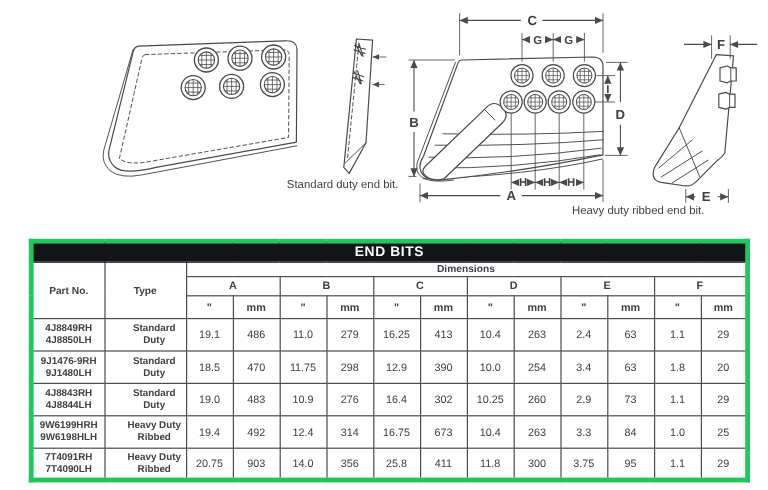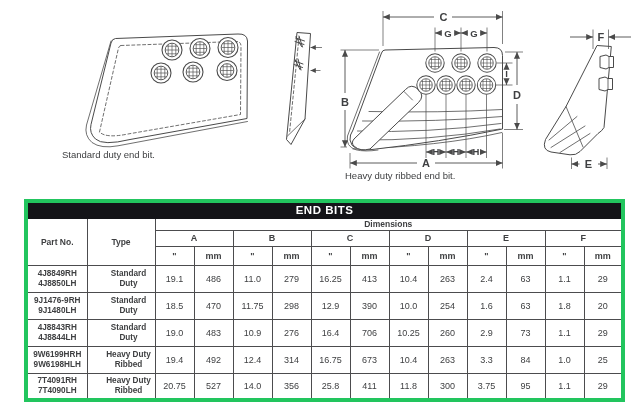--- a/index.html
+++ b/index.html
@@ -9,24 +9,24 @@
   svg.diagrams{position:absolute;left:0;top:0;}
   .ln{fill:none;stroke:var(--line,#4a4a4a);stroke-width:1;stroke-linejoin:round;stroke-linecap:round;}
   .lnf{fill:#fff;stroke:var(--line,#4a4a4a);stroke-width:1;stroke-linejoin:round;}
   .thin{stroke-width:.8;}
   .dash{stroke-dasharray:3 2.4;stroke-width:.8;}
   .ext{fill:none;stroke:var(--line,#4a4a4a);stroke-width:.7;}
   .dl{fill:none;stroke:var(--line,#4a4a4a);stroke-width:.9;}
   text.dim{fill:var(--text,#3c3c3e);font-family:"Liberation Sans",sans-serif;
     font-size:11px;font-weight:600;text-anchor:middle;}
   text.dims{font-size:9.5px;}
-  .caption{position:absolute;text-align:left;font-size:9.5px;line-height:12.5px;
+  .caption{position:absolute;text-align:right;font-size:9.5px;line-height:12.5px;
     color:var(--text,#3f4042);}
   .caption-std{left:62px;top:149px;width:270px;}
-  .caption-heavy{left:345px;top:170px;width:225px;}
+  .caption-heavy{left:362px;top:170px;width:225px;}
   table.endbits{position:absolute;left:24px;top:199px;width:597px;border-collapse:collapse;
     table-layout:fixed;border:4px solid #22c55e;color:var(--text,#3f4042);}
   .endbits th,.endbits td{border:1px solid var(--border,#4c4c4e);text-align:center;
     vertical-align:middle;padding:0 1px;}
   .title-row th{background:var(--header-bg,#141418);color:#fff;font-size:11.5px;
     font-weight:bold;letter-spacing:.5px;height:17px;border-color:var(--header-bg,#141418);}
   .dimensions-row th{font-size:8.5px;font-weight:bold;height:12px;}
   .letter-row th{font-size:9px;font-weight:bold;height:16px;}
   .unit-row th{font-size:9px;font-weight:bold;height:19px;}
   .head-col{font-size:8.6px;font-weight:bold;}
@@ -271,34 +271,34 @@
         <td class="part"><span>9J1476-9RH</span><br><span>9J1480LH</span></td>
         <td class="type">Standard Duty</td>
         <td class="val">18.5</td>
         <td class="val">470</td>
         <td class="val">11.75</td>
         <td class="val">298</td>
         <td class="val">12.9</td>
         <td class="val">390</td>
         <td class="val">10.0</td>
         <td class="val">254</td>
-        <td class="val">1.6</td>
+        <td class="val">3.4</td>
         <td class="val">63</td>
         <td class="val">1.8</td>
         <td class="val">20</td>
       </tr>
       <tr class="data">
         <td class="part"><span>4J8843RH</span><br><span>4J8844LH</span></td>
         <td class="type">Standard Duty</td>
         <td class="val">19.0</td>
         <td class="val">483</td>
         <td class="val">10.9</td>
         <td class="val">276</td>
         <td class="val">16.4</td>
-        <td class="val">706</td>
+        <td class="val">302</td>
         <td class="val">10.25</td>
         <td class="val">260</td>
         <td class="val">2.9</td>
         <td class="val">73</td>
         <td class="val">1.1</td>
         <td class="val">29</td>
       </tr>
       <tr class="data">
         <td class="part"><span>9W6199HRH</span><br><span>9W6198HLH</span></td>
         <td class="type">Heavy Duty Ribbed</td>
@@ -312,21 +312,21 @@
         <td class="val">263</td>
         <td class="val">3.3</td>
         <td class="val">84</td>
         <td class="val">1.0</td>
         <td class="val">25</td>
       </tr>
       <tr class="data">
         <td class="part"><span>7T4091RH</span><br><span>7T4090LH</span></td>
         <td class="type">Heavy Duty Ribbed</td>
         <td class="val">20.75</td>
-        <td class="val">527</td>
+        <td class="val">903</td>
         <td class="val">14.0</td>
         <td class="val">356</td>
         <td class="val">25.8</td>
         <td class="val">411</td>
         <td class="val">11.8</td>
         <td class="val">300</td>
         <td class="val">3.75</td>
         <td class="val">95</td>
         <td class="val">1.1</td>
         <td class="val">29</td>

